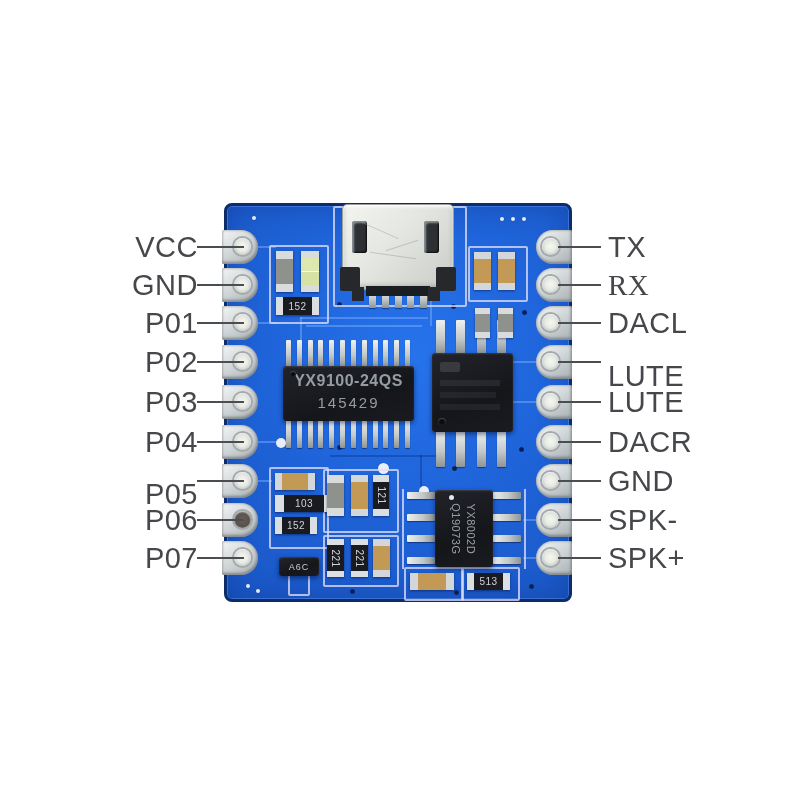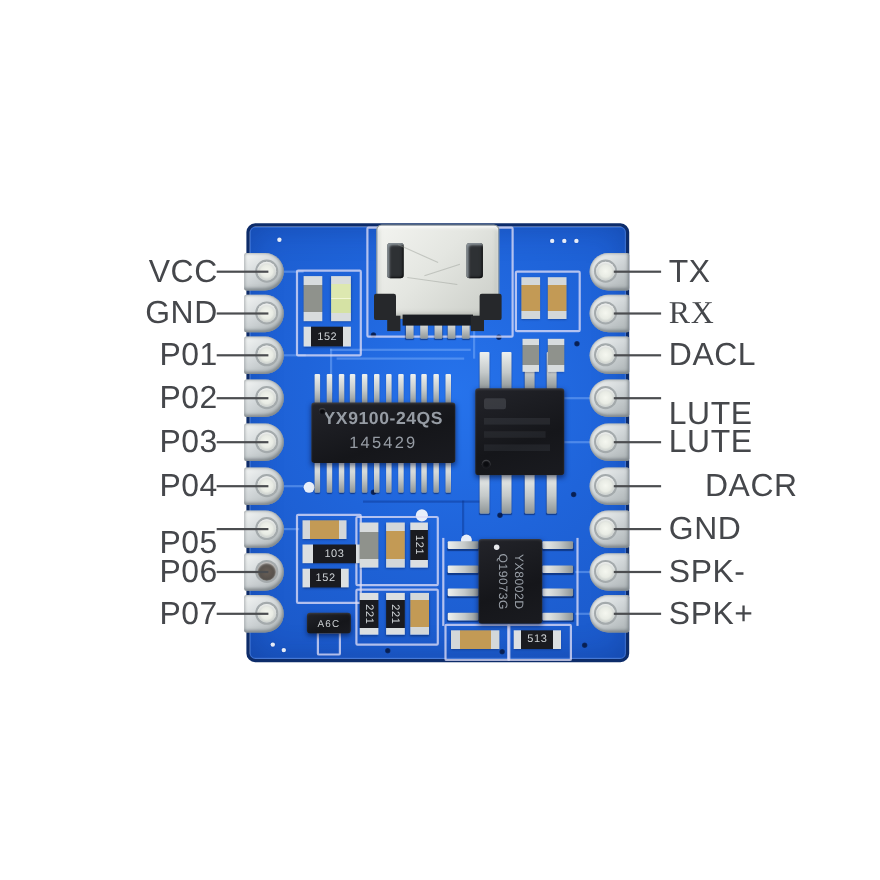--- a/index.html
+++ b/index.html
@@ -345,18 +345,18 @@
   <div class="abs lbl lbl-l" style="top:424px;">P04</div>
   <div class="abs lbl lbl-l" style="top:476px;">P05</div>
   <div class="abs lbl lbl-l" style="top:502px;">P06</div>
   <div class="abs lbl lbl-l" style="top:540px;">P07</div>
 
   <div class="abs lbl lbl-r" style="top:229px;">TX</div>
   <div class="abs lbl lbl-r" style="top:267px;font-family:Liberation Serif, serif;">RX</div>
   <div class="abs lbl lbl-r" style="top:305px;">DACL</div>
   <div class="abs lbl lbl-r" style="top:344px;margin-top:14px;">LUTE</div>
   <div class="abs lbl lbl-r" style="top:384px;">LUTE</div>
-  <div class="abs lbl lbl-r" style="top:424px;text-align:center;">DACR</div>
+  <div class="abs lbl lbl-r" style="top:424px;">DACR</div>
   <div class="abs lbl lbl-r" style="top:463px;">GND</div>
   <div class="abs lbl lbl-r" style="top:502px;">SPK-</div>
   <div class="abs lbl lbl-r" style="top:540px;">SPK+</div>
 
 </div>
 
 </body></html>

